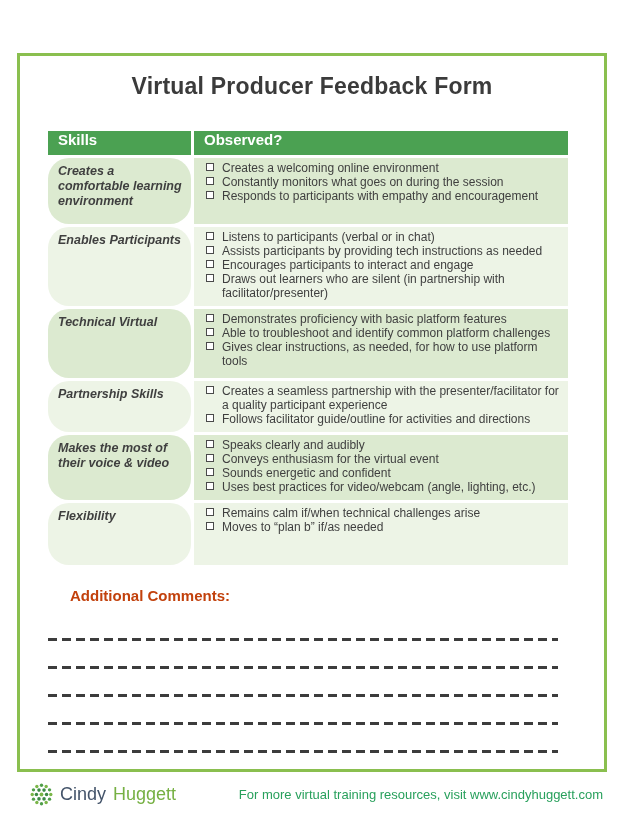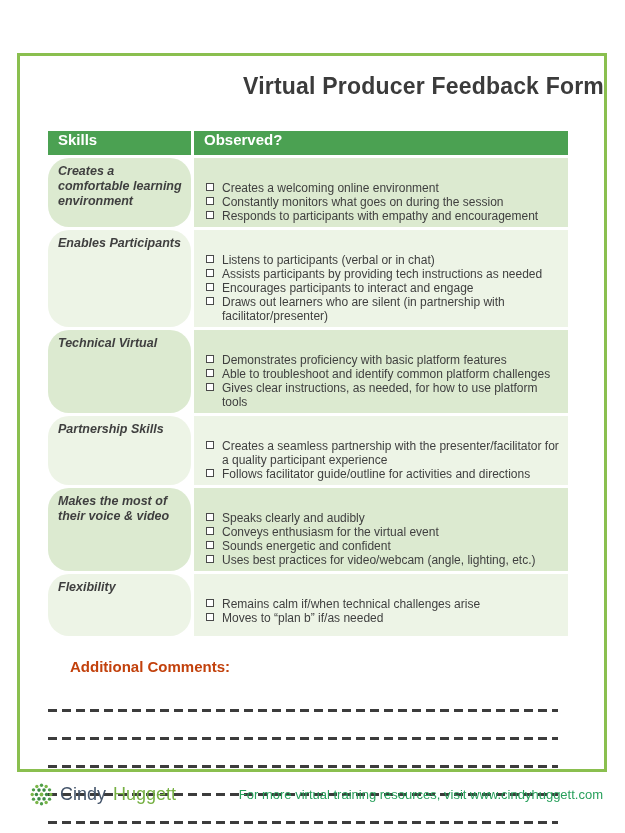--- a/index.html
+++ b/index.html
@@ -16,39 +16,39 @@
   html,body{background:#fff;}
   .page{
     position:relative;width:625px;height:833px;background:#ffffff;
     font-family:"Liberation Sans",sans-serif;color:var(--body-text);overflow:hidden;
   }
   .frame{
     position:absolute;left:17px;top:53px;width:590px;height:719px;
     border:3px solid var(--page-border);
   }
   .title{
-    text-align:right;margin-top:17px;font-size:23px;font-weight:bold;
+    text-align:center;margin-top:17px;font-size:23px;font-weight:bold;
     color:#3b3b3b;letter-spacing:.2px;
   }
   .table{width:520px;margin:31px 0 0 28px;}
   .thead,.trow{
     display:grid;grid-template-columns:143px 374px;column-gap:3px;margin-bottom:3px;
   }
   .th{
     background:var(--table-header-bg);color:#fff;font-weight:bold;font-size:15px;
     padding:0 10px 7px 10px;
   }
   .trow.odd>div{background:var(--row-alt-dark);}
   .trow.even>div{background:var(--row-alt-light);}
   .skill{
     font-weight:bold;font-style:italic;font-size:12.5px;line-height:15px;
     padding:6px 8px 6px 10px;
     border-radius:21px;
   }
-  .items{padding:23px 8px 4px 12px;}
+  .items{padding:3px 8px 4px 12px;}
   .item{display:flex;font-size:12px;line-height:14px;color:var(--body-text);}
   .cb{
     display:inline-block;width:8px;height:8px;border:1.5px solid #4a4a4a;
     margin:2px 8px 0 0;flex-shrink:0;background:#fff;
   }
   .r1{min-height:66px;} .r2{min-height:79px;} .r3{min-height:69px;}
   .r4{min-height:51px;} .r5{min-height:65px;} .r6{min-height:62px;}
   .comments-heading{
     margin:22px 16px 0 50px;font-size:15px;font-weight:bold;color:#c2410c;
   }

